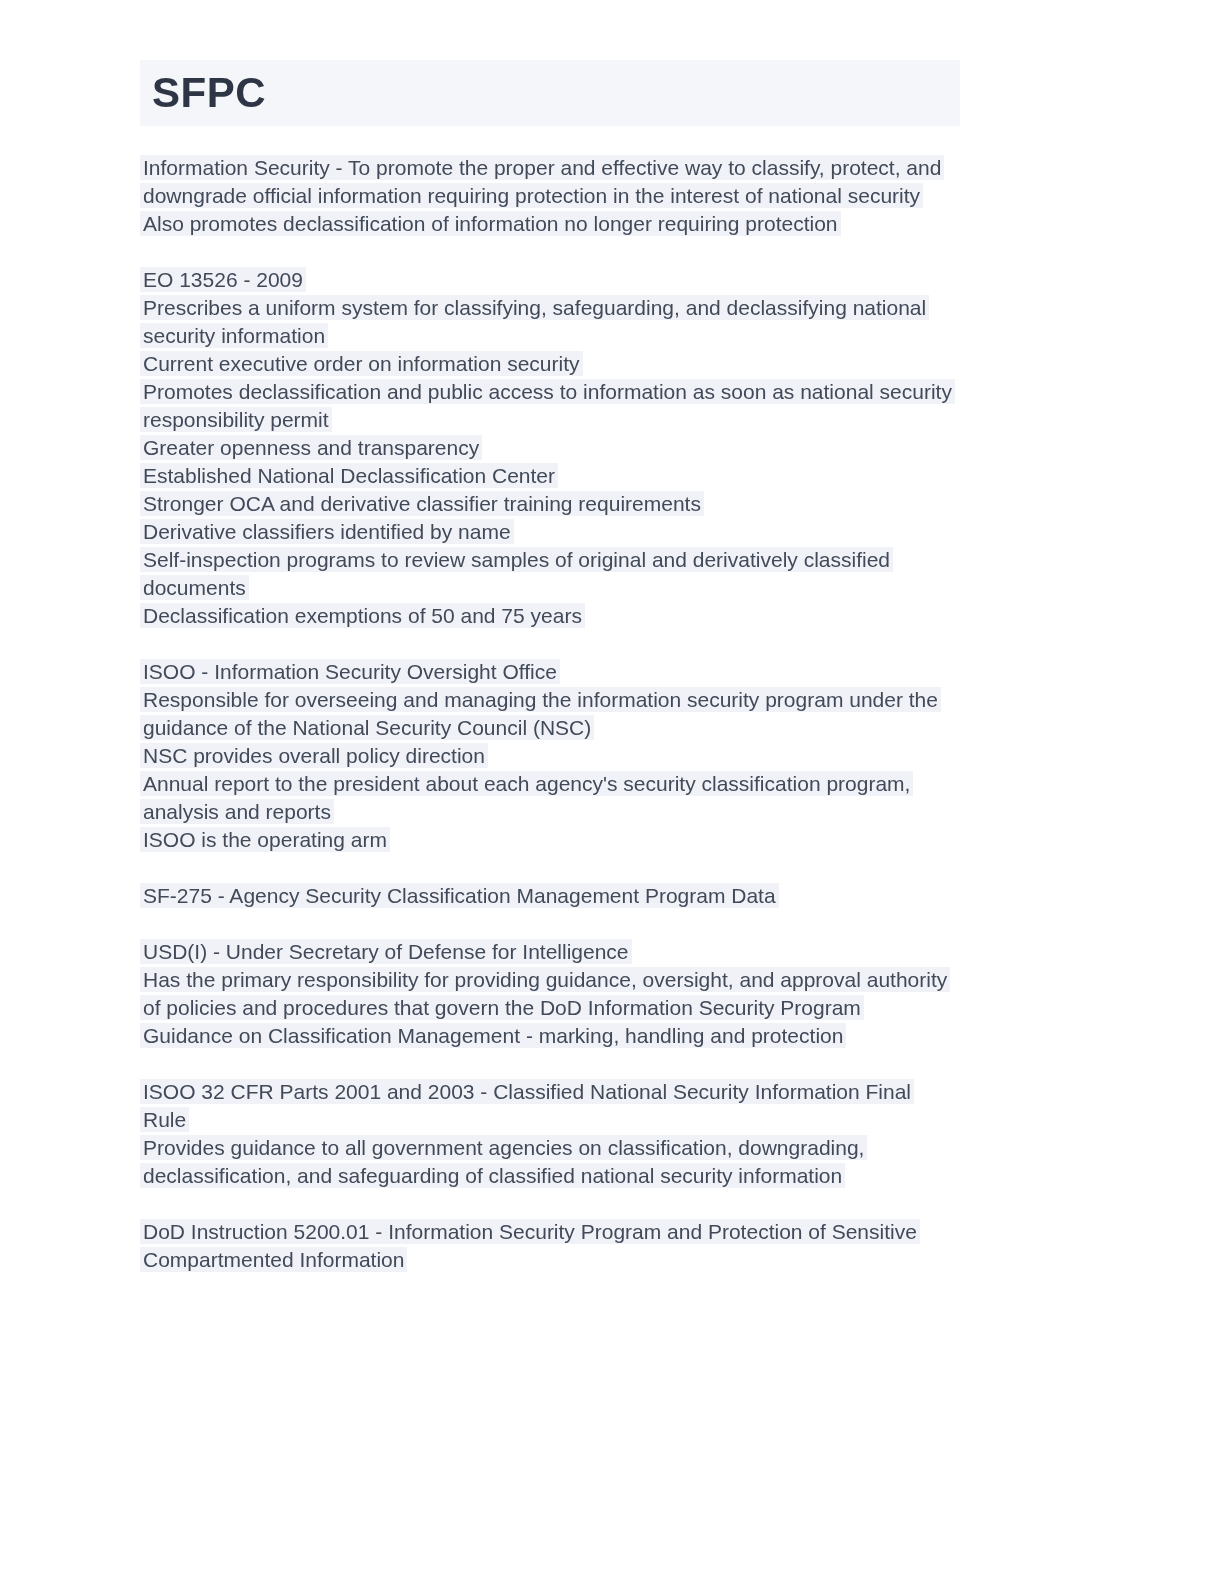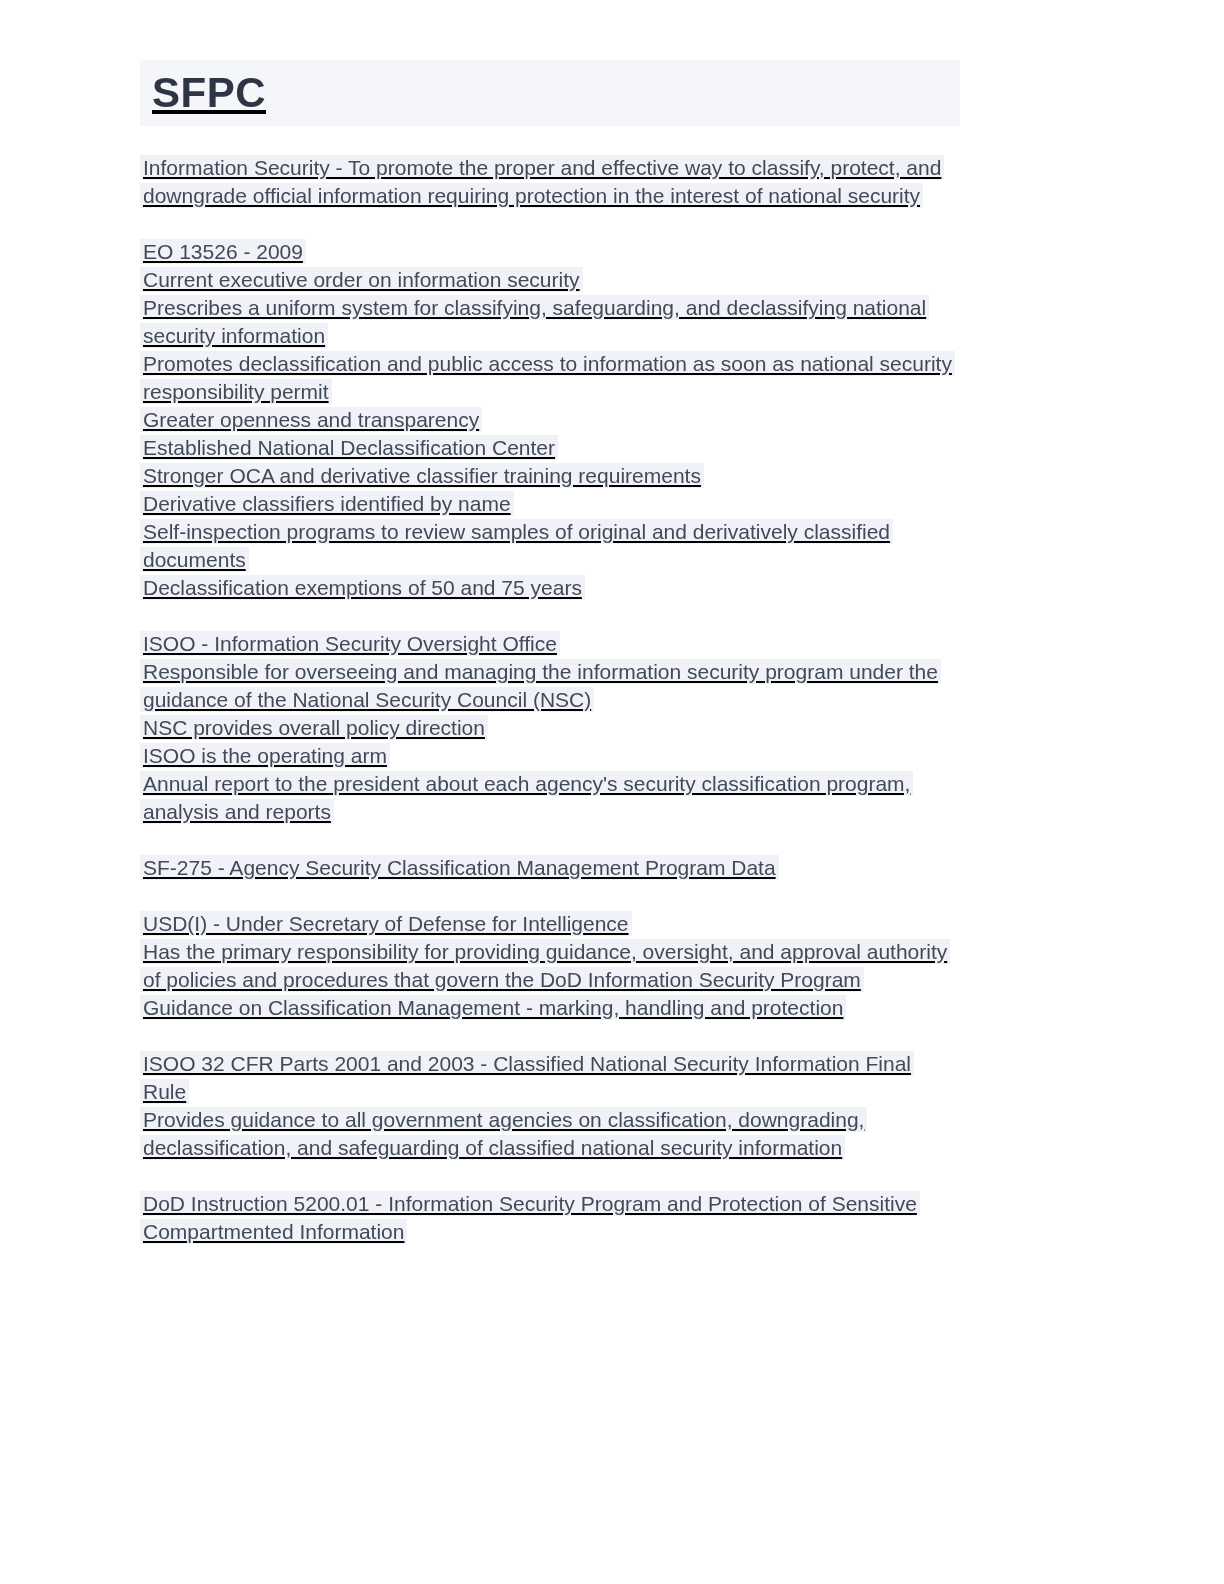--- a/index.html
+++ b/index.html
@@ -14,21 +14,20 @@
   body{
     width:1224px;
     min-height:1584px;
     background:var(--page-bg);
     font-family:"Liberation Sans", sans-serif;
   }
   .page{
     width:1100px;
     min-height:1584px;
     padding:60px 140px 80px 140px;
-    text-decoration:underline;
   }
   .doc-title{
     margin:0 0 28px 0;
     background:var(--title-bg);
     color:var(--title-color);
     font-size:42px;
     font-weight:700;
     line-height:50px;
     padding:8px 12px;
     letter-spacing:0.5px;
@@ -53,39 +52,40 @@
   }
 </style>
 </head>
 <body>
 
 <div class="page">
   <h1 class="doc-title">SFPC</h1>
   <main class="doc-body" id="doc-body">
       <section class="doc-section">
         <div class="doc-line"><span class="hl">Information Security - To promote the proper and effective way to classify, protect, and downgrade official information requiring protection in the interest of national security</span></div>
+        <div class="doc-line"><span class="hl">Also promotes declassification of information no longer requiring protection</span></div>
       </section>
       <section class="doc-section">
         <div class="doc-line"><span class="hl">EO 13526 - 2009</span></div>
+        <div class="doc-line"><span class="hl">Prescribes a uniform system for classifying, safeguarding, and declassifying national security information</span></div>
         <div class="doc-line"><span class="hl">Current executive order on information security</span></div>
-        <div class="doc-line"><span class="hl">Prescribes a uniform system for classifying, safeguarding, and declassifying national security information</span></div>
         <div class="doc-line"><span class="hl">Promotes declassification and public access to information as soon as national security responsibility permit</span></div>
         <div class="doc-line"><span class="hl">Greater openness and transparency</span></div>
         <div class="doc-line"><span class="hl">Established National Declassification Center</span></div>
         <div class="doc-line"><span class="hl">Stronger OCA and derivative classifier training requirements</span></div>
         <div class="doc-line"><span class="hl">Derivative classifiers identified by name</span></div>
         <div class="doc-line"><span class="hl">Self-inspection programs to review samples of original and derivatively classified documents</span></div>
         <div class="doc-line"><span class="hl">Declassification exemptions of 50 and 75 years</span></div>
       </section>
       <section class="doc-section">
         <div class="doc-line"><span class="hl">ISOO - Information Security Oversight Office</span></div>
         <div class="doc-line"><span class="hl">Responsible for overseeing and managing the information security program under the guidance of the National Security Council (NSC)</span></div>
         <div class="doc-line"><span class="hl">NSC provides overall policy direction</span></div>
+        <div class="doc-line"><span class="hl">Annual report to the president about each agency's security classification program, analysis and reports</span></div>
         <div class="doc-line"><span class="hl">ISOO is the operating arm</span></div>
-        <div class="doc-line"><span class="hl">Annual report to the president about each agency's security classification program, analysis and reports</span></div>
       </section>
       <section class="doc-section">
         <div class="doc-line"><span class="hl">SF-275 - Agency Security Classification Management Program Data</span></div>
       </section>
       <section class="doc-section">
         <div class="doc-line"><span class="hl">USD(I) - Under Secretary of Defense for Intelligence</span></div>
         <div class="doc-line"><span class="hl">Has the primary responsibility for providing guidance, oversight, and approval authority of policies and procedures that govern the DoD Information Security Program</span></div>
         <div class="doc-line"><span class="hl">Guidance on Classification Management - marking, handling and protection</span></div>
       </section>
       <section class="doc-section">

